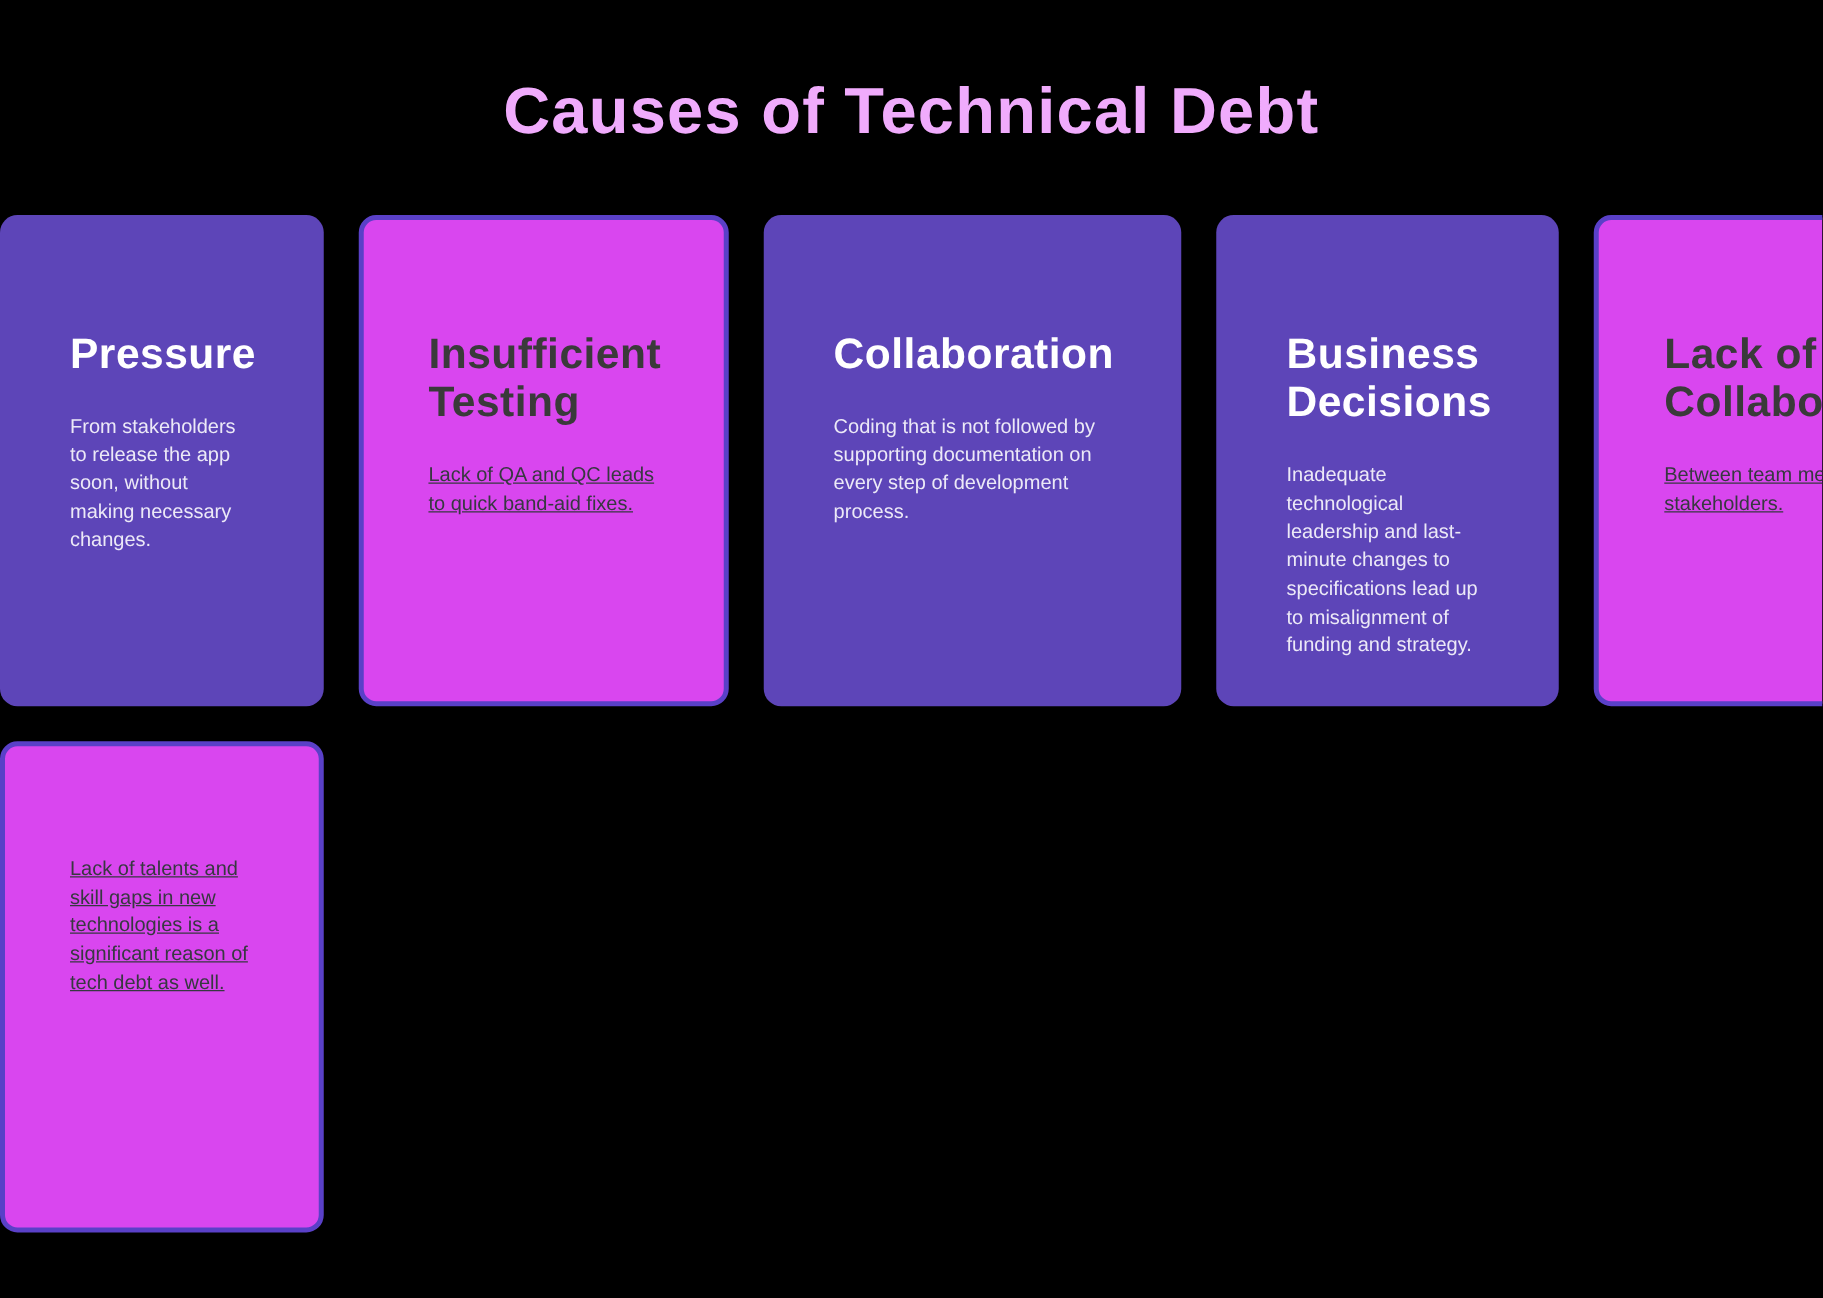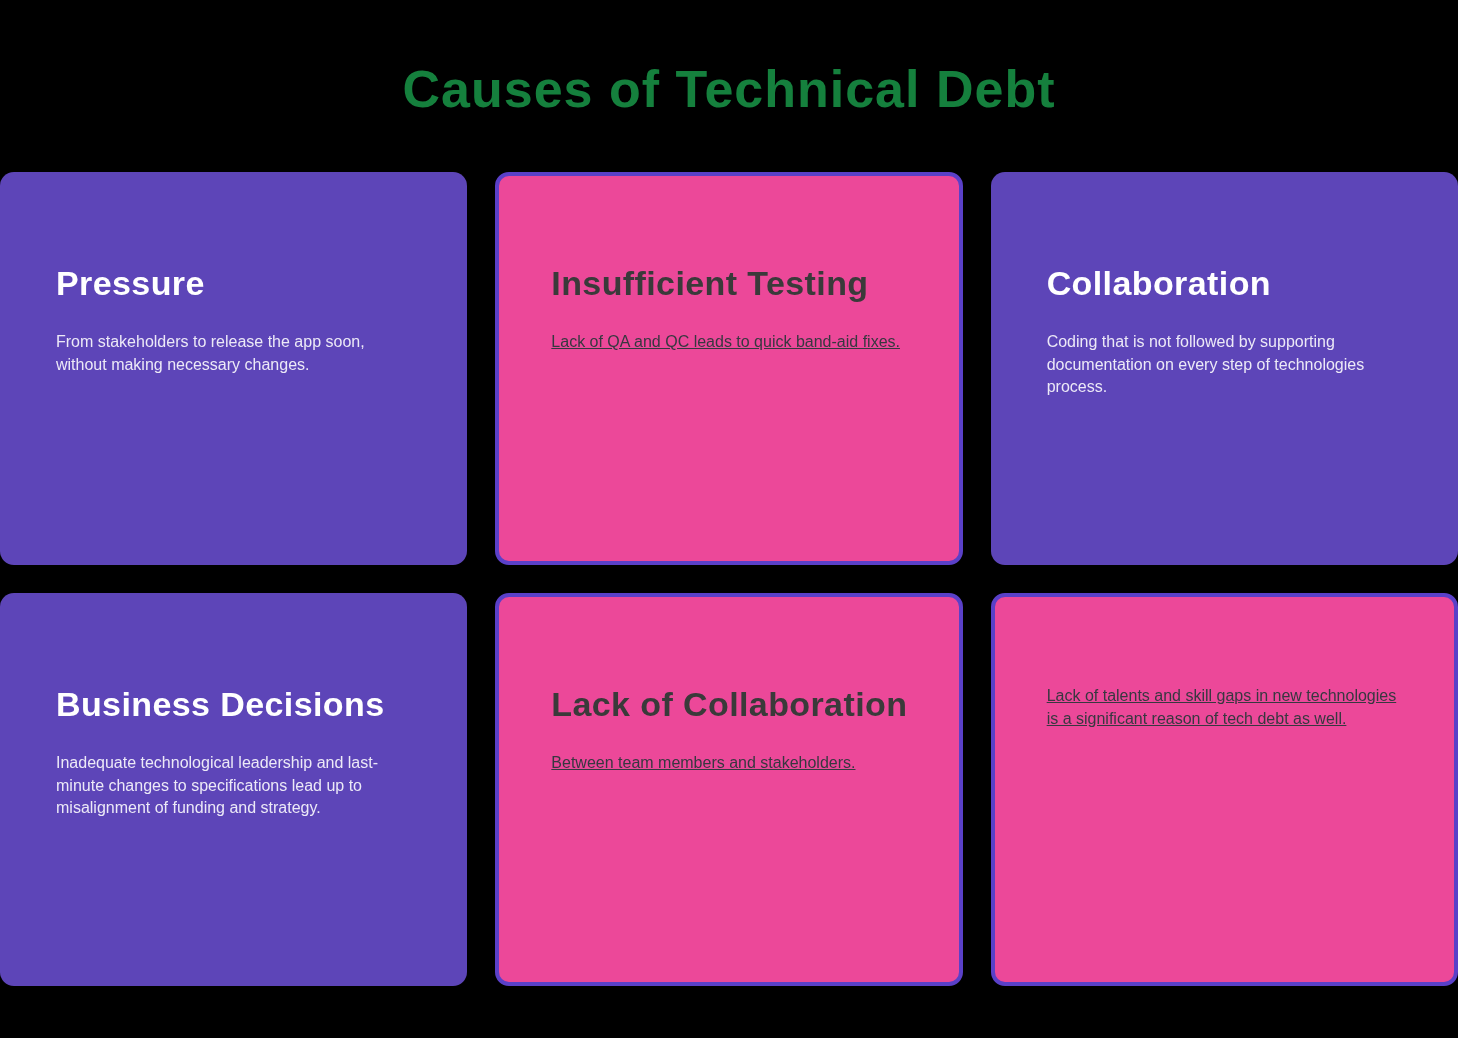--- a/index.html
+++ b/index.html
@@ -20,40 +20,40 @@
     display: flex;
     align-items: center;
     justify-content: center;
   }
   .main-title {
     margin: 0;
     padding-top: 6px;
     font-size: 52px;
     font-weight: 700;
     letter-spacing: 1px;
-    color: #15803d;
+    color: #f0abfc;
   }
   .grid {
     display: grid;
-    grid-template-columns: repeat(3, 1fr);
+    grid-template-columns: repeat(5, 1fr);
     grid-template-rows: 393px 393px;
     column-gap: 30px;
     row-gap: 32px;
     gap: 28px;
   }
   .card {
     box-sizing: border-box;
     border-radius: 14px;
     padding: 92px 54px 0 56px;
   }
   .card.filled {
     background: #5D45B8;
   }
   .card.outlined {
-    background: #ec4899;
+    background: #d946ef;
     border: 4px solid #5A40C8;
     padding: 88px 50px 0 52px;
   }
   .card-title {
     margin: 0 0 28px 0;
     font-size: 34px;
     font-weight: 700;
     letter-spacing: 0.4px;
   }
   .card.filled .card-title { color: #FFFFFF; }
@@ -83,21 +83,21 @@
       <p class="card-body">From stakeholders to release the app soon, without making necessary changes.</p>
     </div>
 
     <div class="card outlined">
       <h2 class="card-title">Insufficient Testing</h2>
       <p class="card-body">Lack of QA and QC leads to quick band-aid fixes.</p>
     </div>
 
     <div class="card filled">
       <h2 class="card-title">Collaboration</h2>
-      <p class="card-body">Coding that is not followed by supporting documentation on every step of technologies process.</p>
+      <p class="card-body">Coding that is not followed by supporting documentation on every step of development process.</p>
     </div>
 
     <div class="card filled">
       <h2 class="card-title">Business Decisions</h2>
       <p class="card-body">Inadequate technological leadership and last-minute changes to specifications lead up to misalignment of funding and strategy.</p>
     </div>
 
     <div class="card outlined">
       <h2 class="card-title">Lack of Collaboration</h2>
       <p class="card-body">Between team members and stakeholders.</p>

